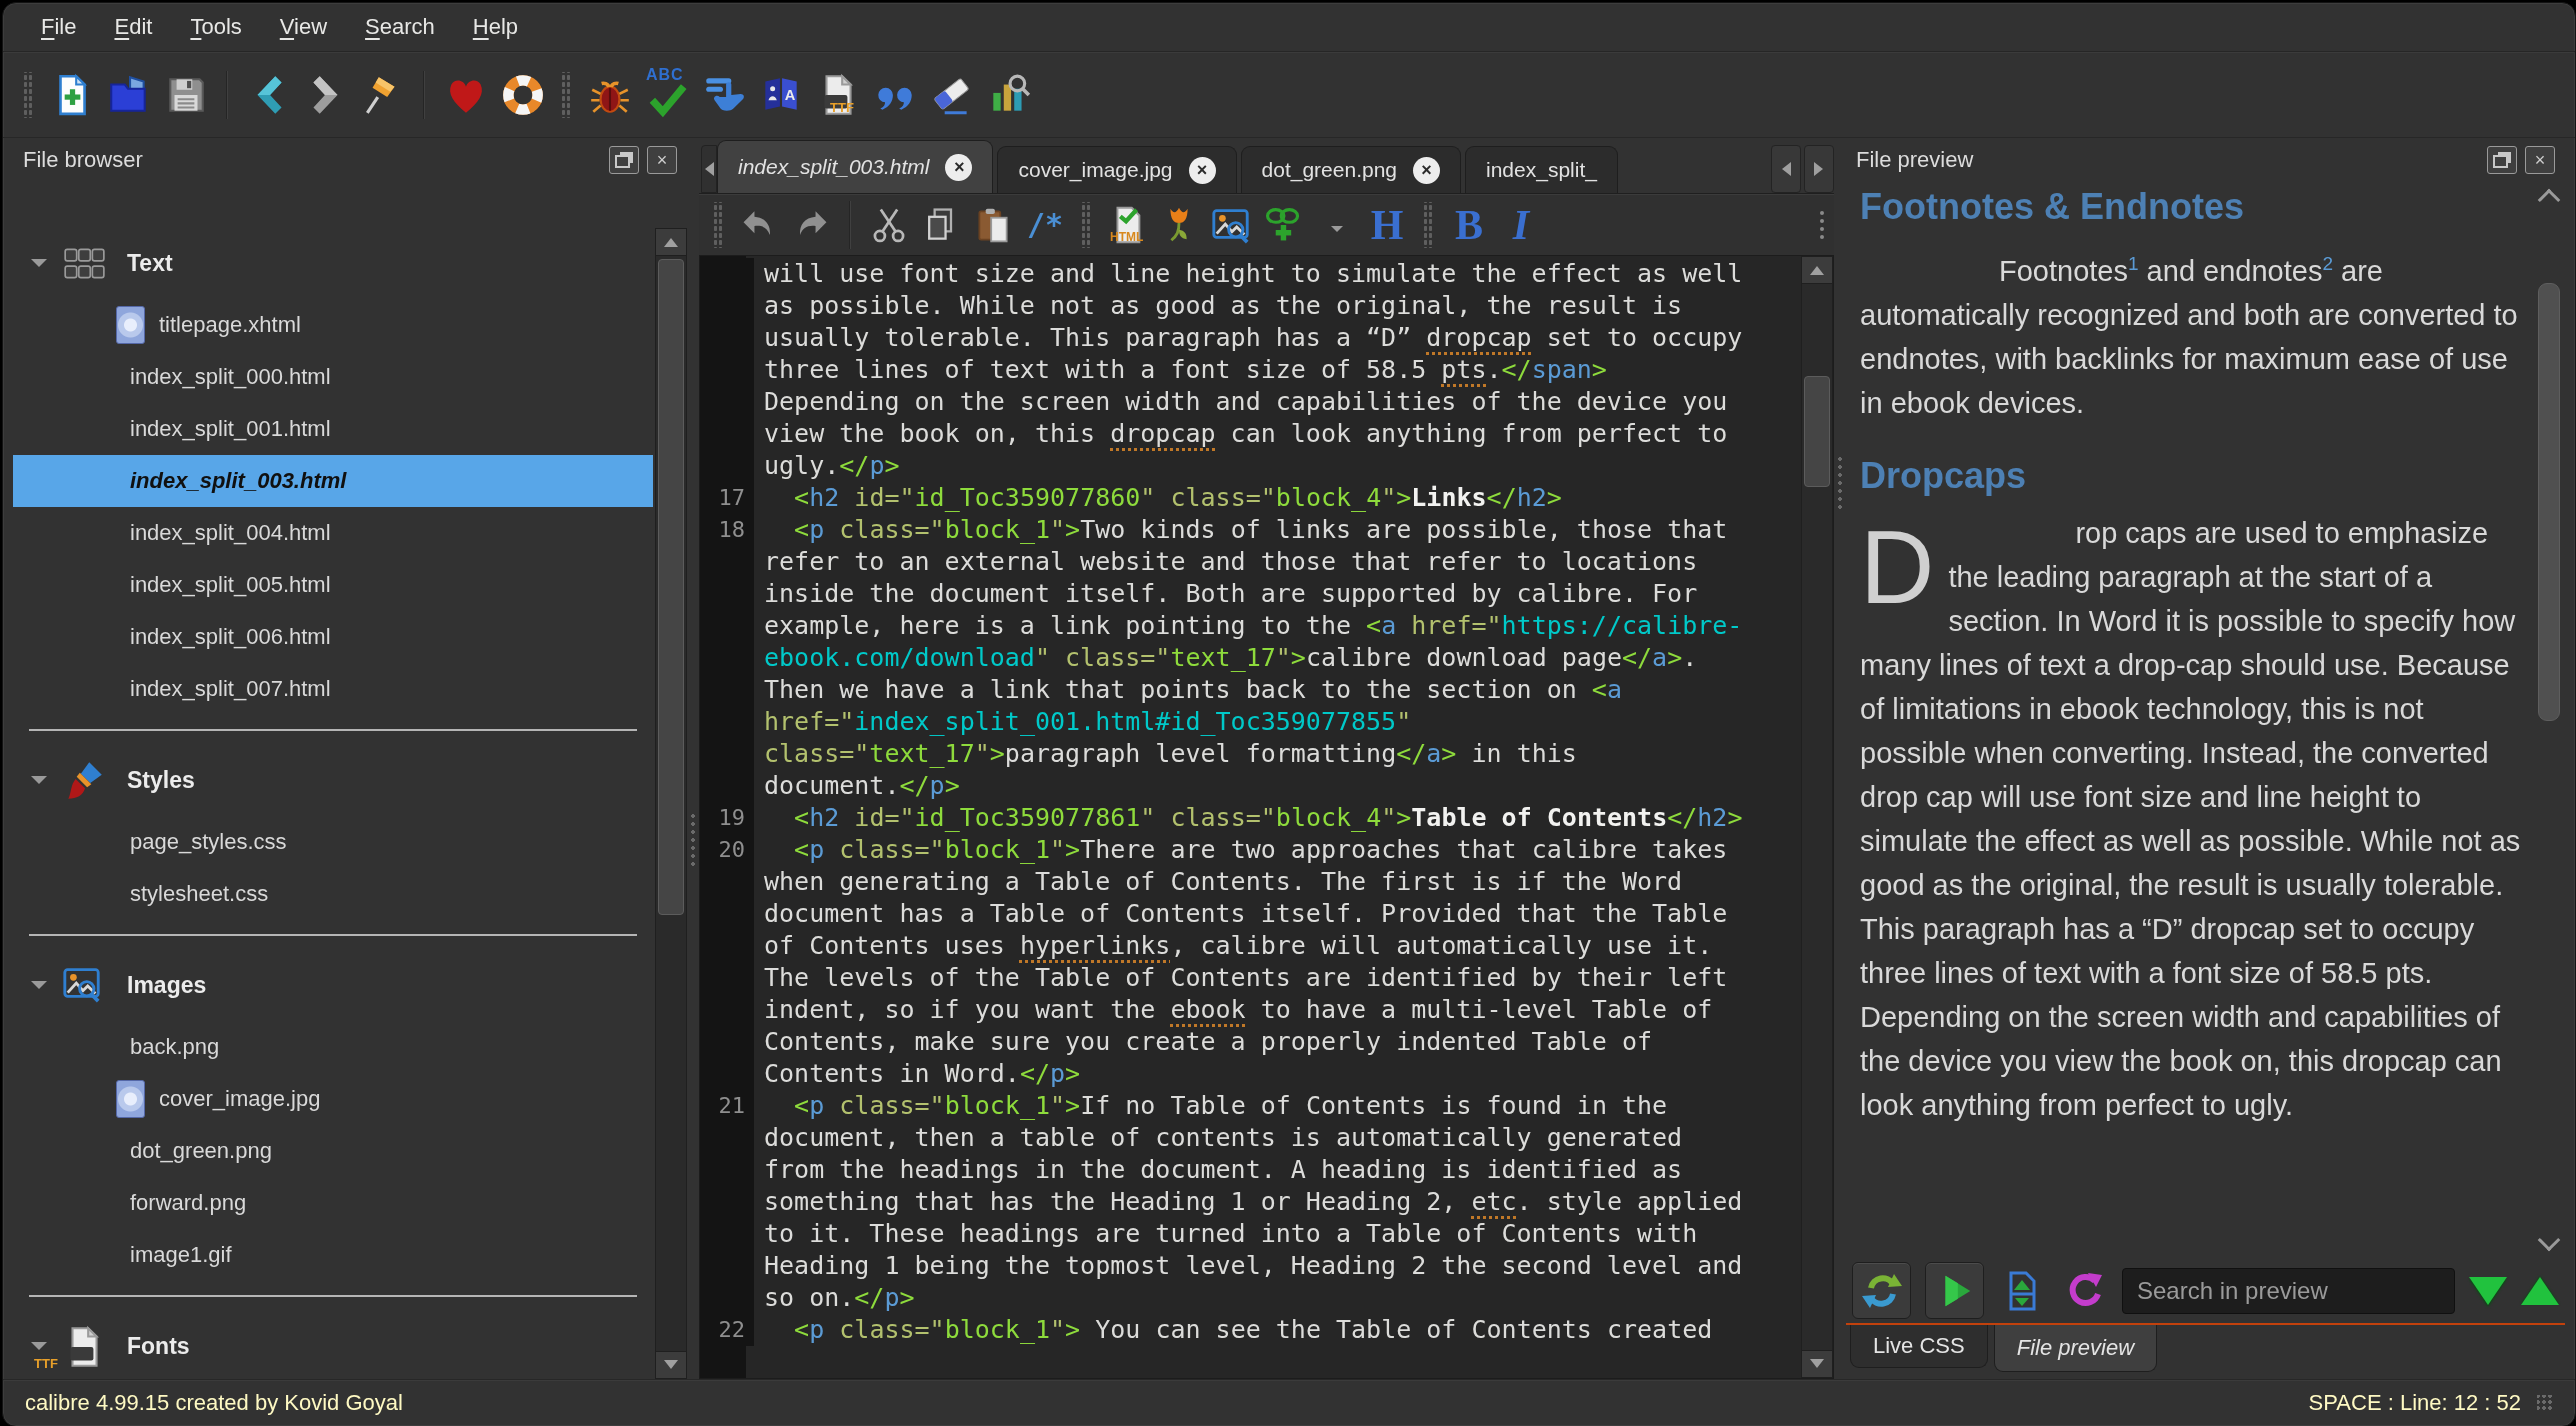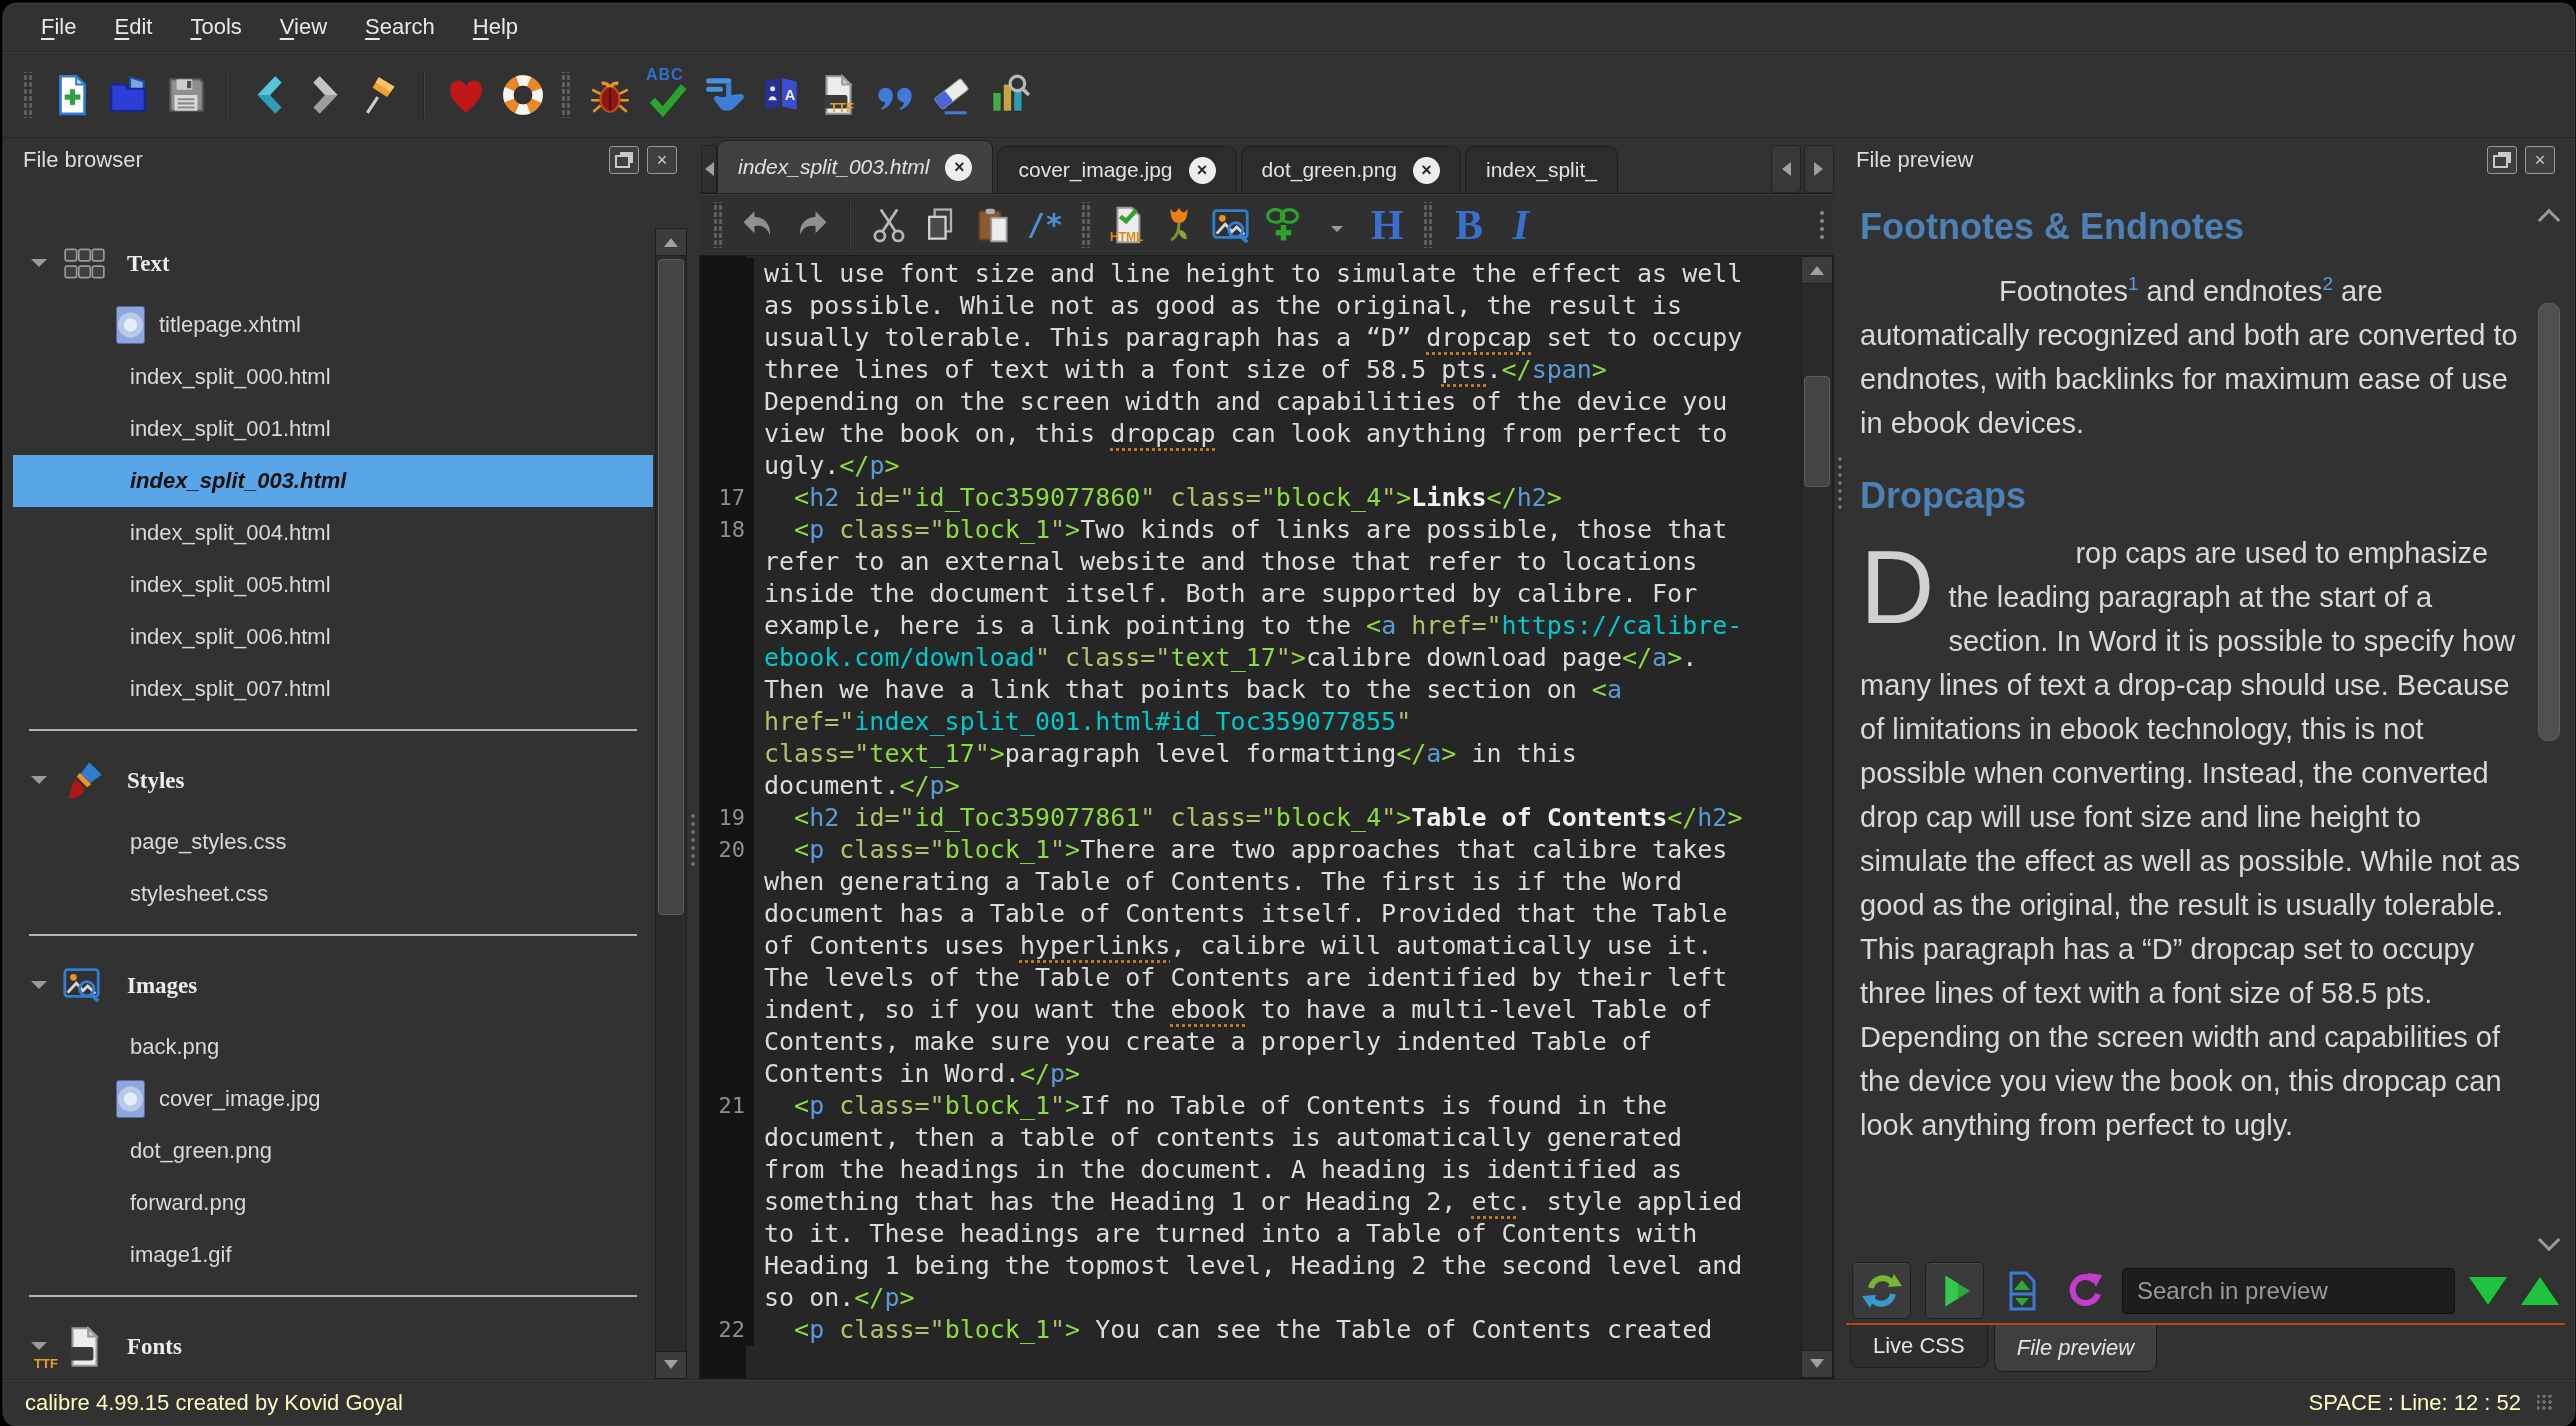--- a/index.html
+++ b/index.html
@@ -37,21 +37,21 @@
   .spacer{flex:1;}
   .winbtn{width:28px;height:26px;border:1px solid #9a9a9a;border-radius:3px;background:#3f3f3f;color:#cfcfcf;
           display:flex;align-items:center;justify-content:center;margin-left:8px;font-size:18px;}
   .fico{width:11px;height:9px;border:2px solid #c8c8c8;box-shadow:4px -4px 0 -1px #c8c8c8;margin:3px 0 0 -3px;}
   
   .browser{width:674px;flex:0 0 auto;gap:46px;}
   .tree{flex:1;position:relative;overflow:hidden;padding-right:34px;}
   .sec{display:flex;align-items:center;height:71px;}
   .tw{width:0;height:0;border:8px solid transparent;border-top-color:#9a9a9a;margin:6px 14px 0 18px;flex:0 0 auto;}
   .sicon{width:46px;height:46px;margin-right:20px;flex:0 0 auto;}
-  .slabel{font-weight:bold;color:#ececec;font-size:23px;font-family:Liberation Serif, serif;}
+  .slabel{font-weight:bold;color:#ececec;font-size:23px;}
   .frow{display:flex;align-items:center;height:52px;padding-left:117px;color:#d9d9d9;font-size:22px;}
   .frow.thumbed{padding-left:103px;}
   .thumb{width:27px;height:36px;background:#9db4e2;border:1px solid #5568a8;border-radius:3px;margin-right:14px;
          background-image:radial-gradient(circle at 50% 50%,#e8eefc 0 6px,#b9c9ec 7px 12px,#8fa6dc 13px);flex:0 0 auto;}
   .frow.sel{background:#58a6e8;color:#101010;font-weight:bold;font-style:italic;}
   .divider{height:2px;background:#b5b5b5;margin:14px 16px 14px 16px;}
   
   .vscroll{position:absolute;top:0;right:0;bottom:0;width:30px;background:#2a2a2a;border:1px solid #1f1f1f;}
   .sbtn{position:absolute;left:0;right:0;height:26px;background:#3c3c3c;border-bottom:1px solid #1f1f1f;
         display:flex;align-items:center;justify-content:center;}
@@ -88,21 +88,21 @@
   .codewrap{position:absolute;top:2px;left:0;right:30px;bottom:0;overflow:hidden;}
   .crow{display:flex;height:32px;line-height:32px;}
   .ln{width:54px;flex:0 0 auto;background:#141414;color:#8f8f8f;text-align:right;padding-right:9px;
       font-family:"DejaVu Sans Mono",monospace;font-size:22px;box-sizing:border-box;}
   .lc{white-space:pre;font-family:"DejaVu Sans Mono",monospace;font-size:25px;padding-left:10px;color:#dcdcda;}
   .lc .w{color:#dcdcda;} .lc .wb{color:#f2f2f0;font-weight:bold;}
   .lc .g{color:#8edb3c;} .lc .b{color:#5b9bd5;} .lc .o{color:#b3c16e;} .lc .c{color:#00c9c9;}
   .lc .m{color:#dcdcda;text-decoration:underline dotted #c07828;text-decoration-thickness:3px;text-underline-offset:6px;}
   
   .preview{flex:1;min-width:0;}
-  .pbody{flex:1;position:relative;overflow:hidden;padding:0 44px 0 14px;min-height:0;margin-top:20px;}
+  .pbody{flex:1;position:relative;overflow:hidden;padding:0 44px 0 14px;min-height:0;}
   .pv-h2{color:#4d80b4;font-weight:bold;font-size:36px;margin:4px 0 14px 0;}
   .pv-p{color:#d9d9d9;font-size:29px;line-height:44px;margin:0 0 26px 0;text-indent:139px;}
   .pv-p sup{color:#5b9bd5;font-size:19px;}
   .pv-p2{color:#d9d9d9;font-size:29px;line-height:44px;margin:0;text-indent:127px;}
   .dc{float:left;font-size:103px;line-height:85px;color:#d0d0d0;margin:14px 14px 0 0;text-indent:0;}
   .pscroll{position:absolute;top:2px;right:2px;bottom:2px;width:28px;}
   .chev{width:13px;height:13px;border-right:3px solid #9a9a9a;border-bottom:3px solid #9a9a9a;position:absolute;left:6px;}
   .chev.up{transform:rotate(-135deg);top:8px;}
   .chev.down{transform:rotate(45deg);bottom:8px;}
   .pthumb{position:absolute;left:3px;width:20px;border-radius:9px;background:#505050;border:1px solid #5e5e5e;top:99px;height:436px;}

